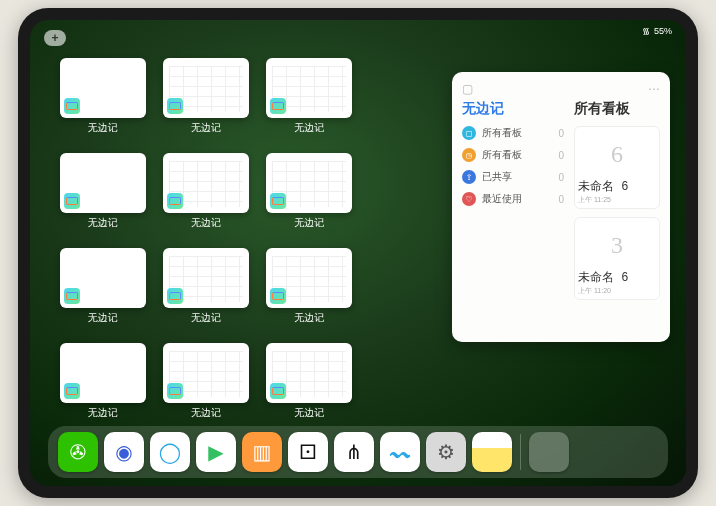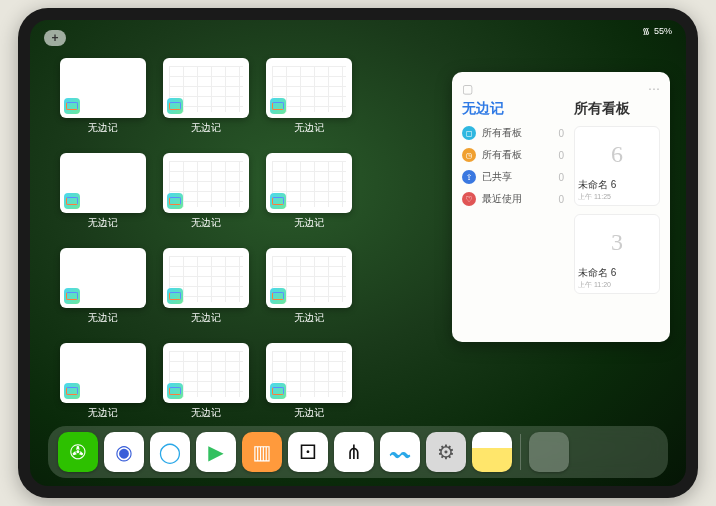--- a/index.html
+++ b/index.html
@@ -109,21 +109,21 @@
 .panel-right { width: 86px; }
 .panel-right h3 { font-size: 14px; color: #333; font-weight: 600; margin-bottom: 8px; }
 .board {
   background: #fff; border: 1px solid #eee; border-radius: 6px;
   padding: 3px; margin-bottom: 8px;
 }
 .board .preview {
   height: 48px; display: flex; align-items: center; justify-content: center;
   font-size: 24px; color: #ccc; font-family: cursive;
 }
-.board .bt { font-size: 10px; color: #333; }
+.board .bt { font-size: 12px; color: #333; font-family: Liberation Mono, monospace; }
 .board .bs { font-size: 7px; color: #aaa; }
 
 .dock {
   position: absolute; left: 50%; bottom: 8px; transform: translateX(-50%);
   width: 620px; height: 52px;
   background: rgba(120,140,120,0.35);
   backdrop-filter: blur(10px);
   border-radius: 18px;
   display: flex; align-items: center; gap: 6px; padding: 0 10px;
 }

